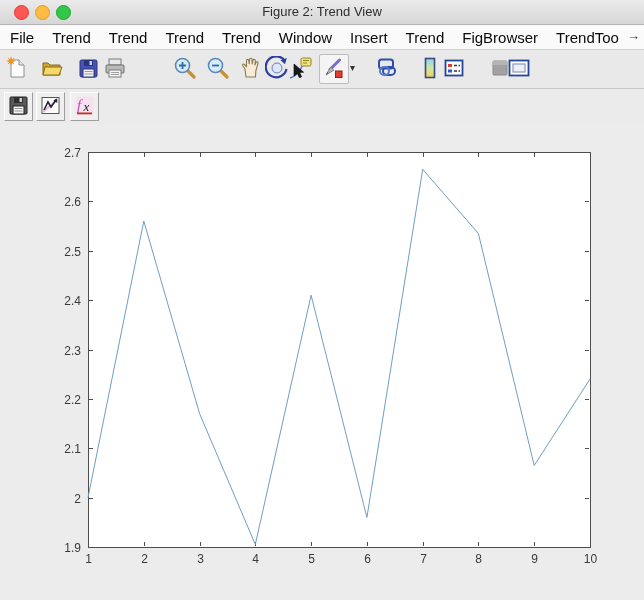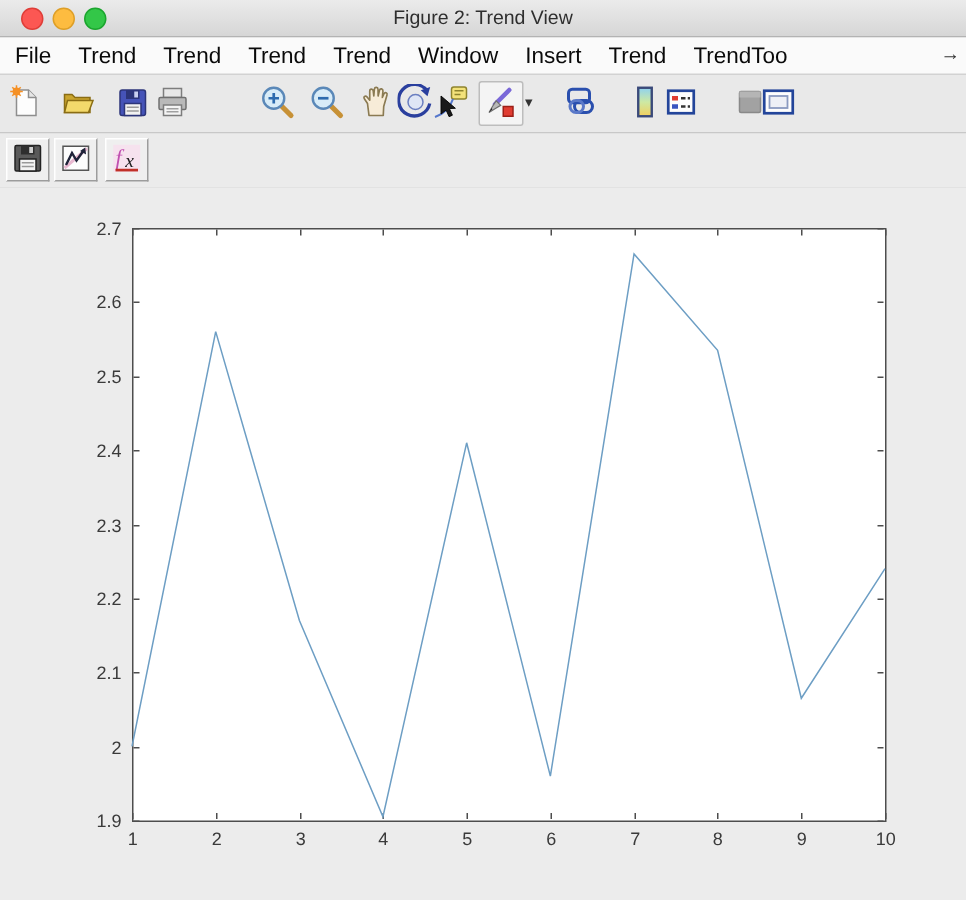--- a/index.html
+++ b/index.html
@@ -54,20 +54,21 @@
 
   <div class="menubar">
     <span class="menu-item">File</span>
     <span class="menu-item">Trend</span>
     <span class="menu-item">Trend</span>
     <span class="menu-item">Trend</span>
     <span class="menu-item">Trend</span>
     <span class="menu-item">Window</span>
     <span class="menu-item">Insert</span>
     <span class="menu-item">Trend</span>
+    <span class="menu-item">FigBrowser</span>
     <span class="menu-item">TrendToo</span>
     <span class="menu-overflow">→</span>
   </div>
 
   <div class="toolbar1">
     <span class="tbtn" style="left:5px">
       <svg viewBox="0 0 24 24">
         <path d="M6 4 L14 4 L19 9 L19 21 L6 21 Z" fill="#fdfdfd" stroke="#8e8e8e"></path>
         <path d="M14 4 L14 9 L19 9" fill="#e6e6e6" stroke="#8e8e8e"></path>
         <circle cx="6" cy="5" r="2.6" fill="#f59025"></circle>

